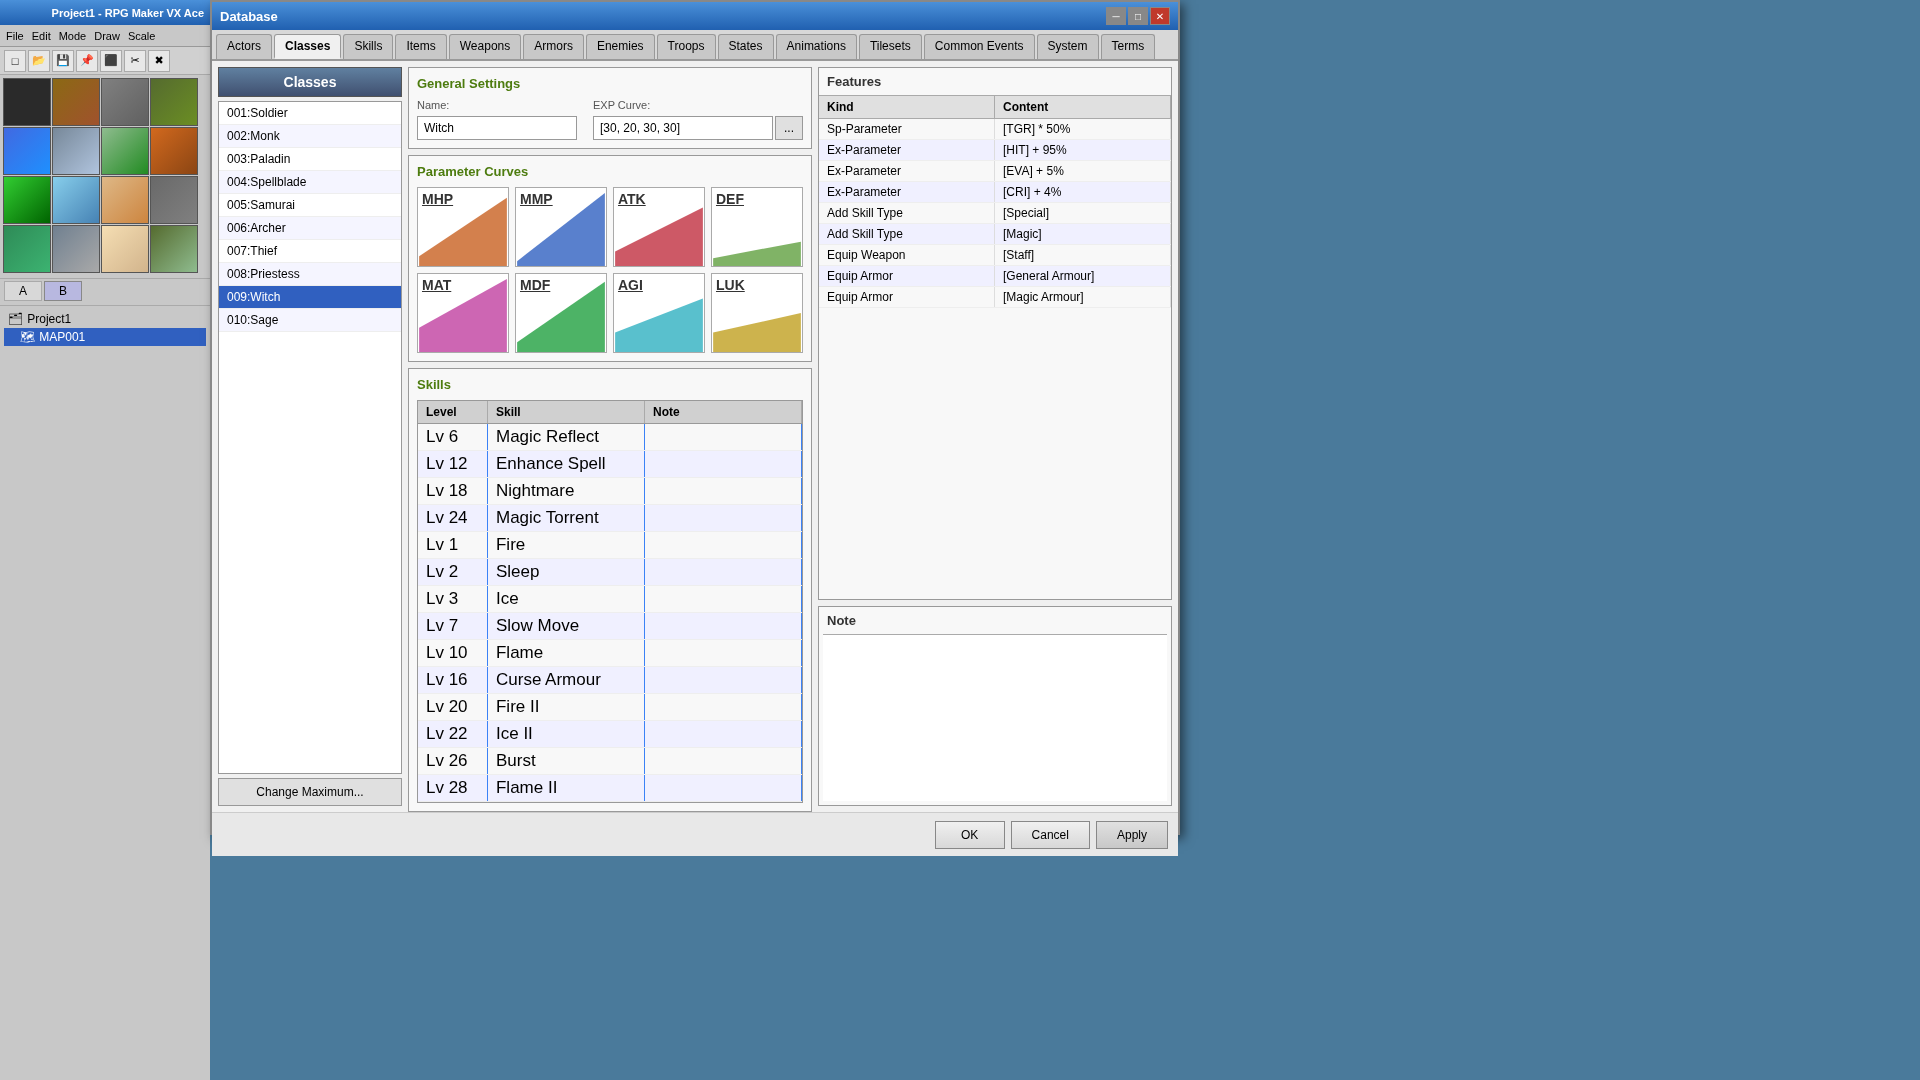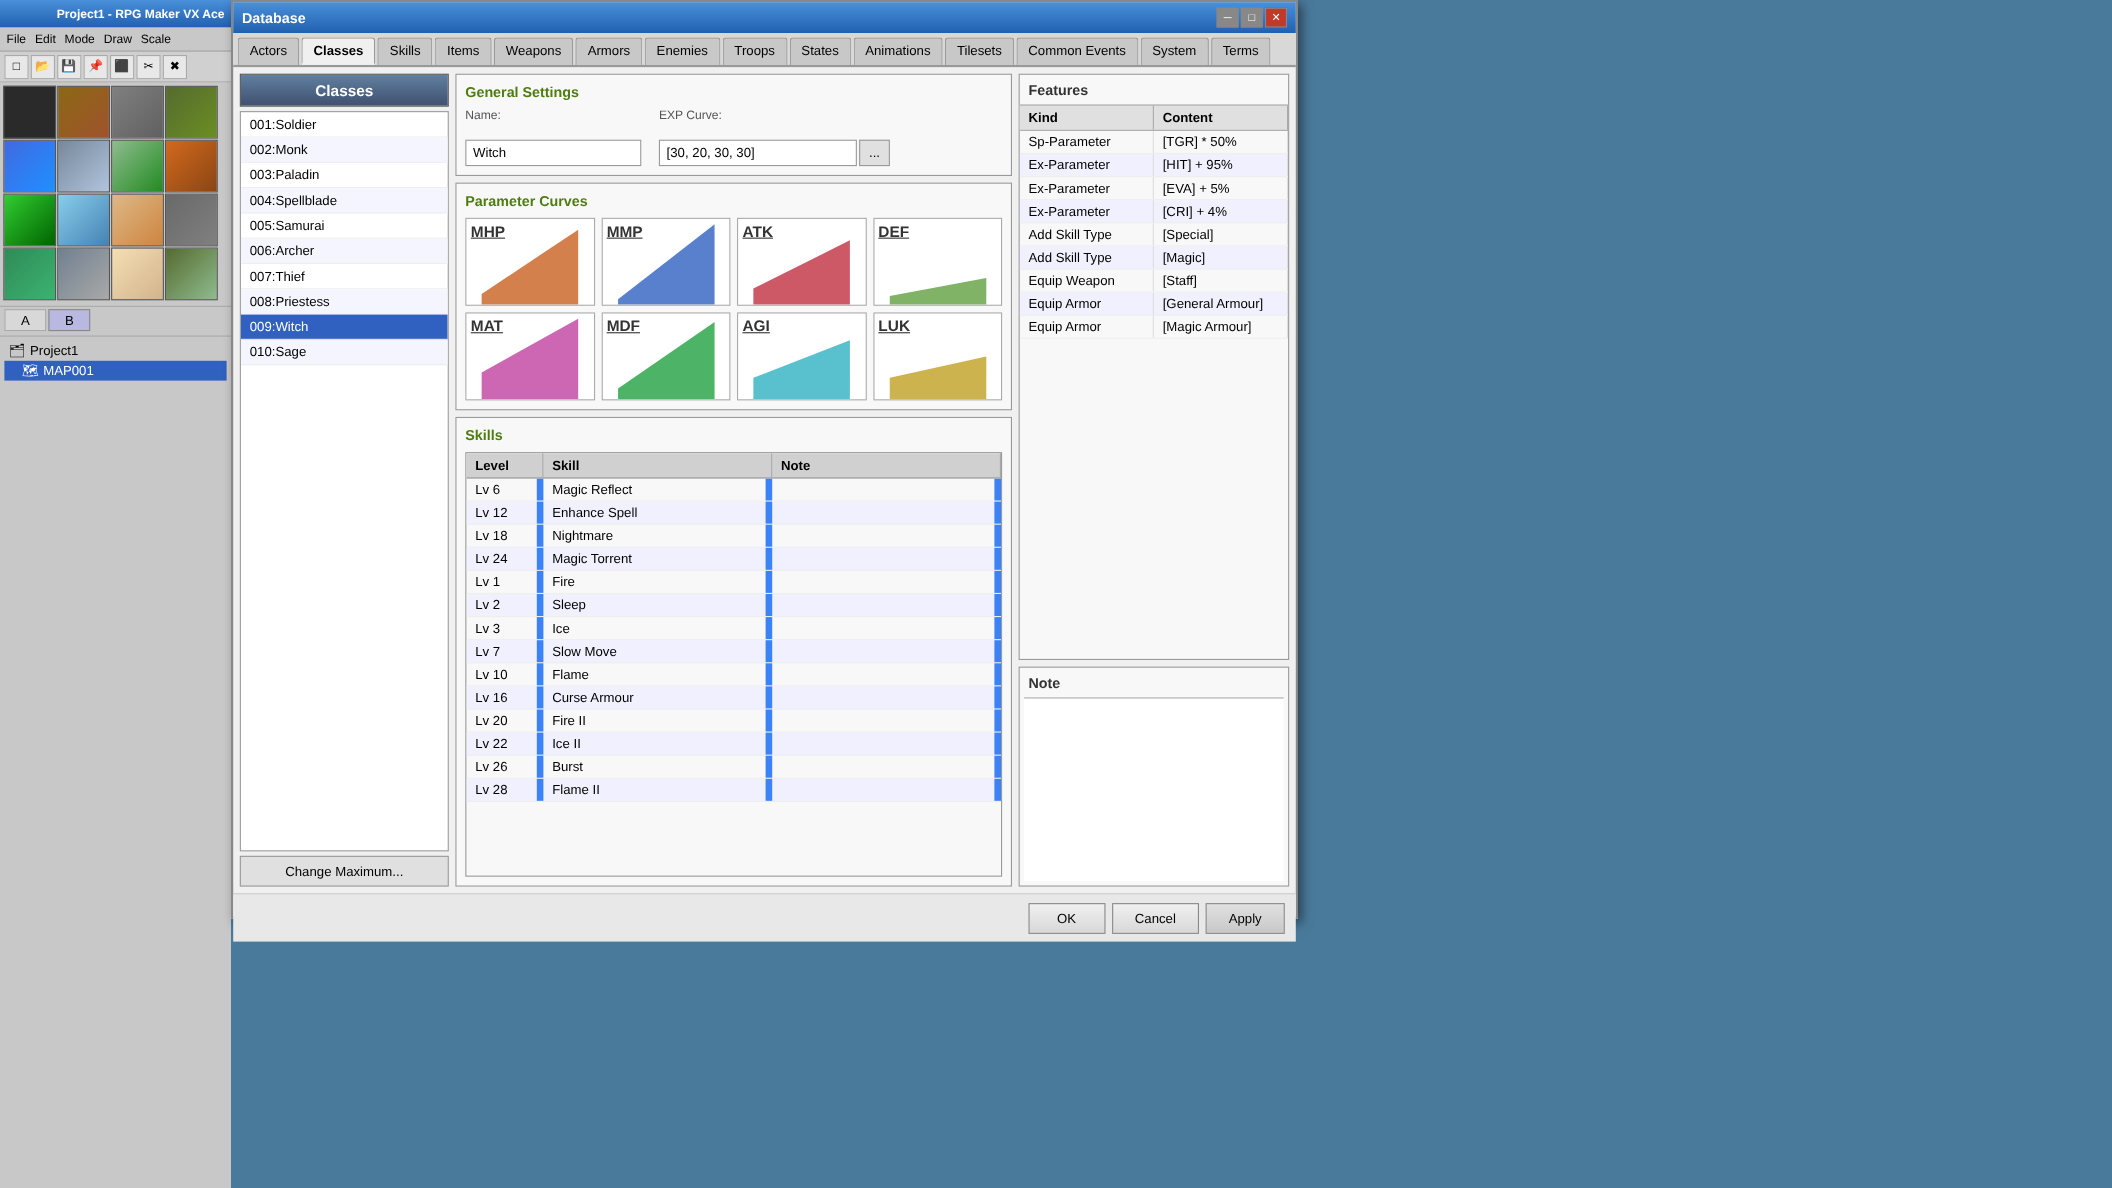--- a/index.html
+++ b/index.html
@@ -173,21 +173,21 @@
 
     .general-settings-row {
       display: flex;
       gap: 16px;
       align-items: flex-end;
     }
 
     .field-group {
       display: flex;
       flex-direction: column;
-      gap: 16px;
+      gap: 5px;
     }
 
     .field-label {
       font-size: 11px;
       color: #555;
     }
 
     .text-input {
       padding: 4px 6px;
       border: 1px solid #999;
@@ -288,30 +288,30 @@
       grid-template-columns: 70px 1fr 1fr;
       border-bottom: 1px solid #eee;
     }
 
     .skills-row:nth-child(even) {
       background: #f0f0ff;
     }
 
     .skills-cell {
       padding: 3px 8px;
-      font-size: 12px;
-      border-right: 6px solid #3b82f6;
+      font-size: 17px;
+      border-right: 1px solid #3b82f6;
     }
 
     
     .features-panel {
       display: flex;
       flex-direction: column;
       gap: 6px;
-      width: 246px;
+      width: 354px;
     }
 
     .features-box {
       border: 1px solid #999;
       background: #f8f8f8;
       flex: 1;
       display: flex;
       flex-direction: column;
     }
 

